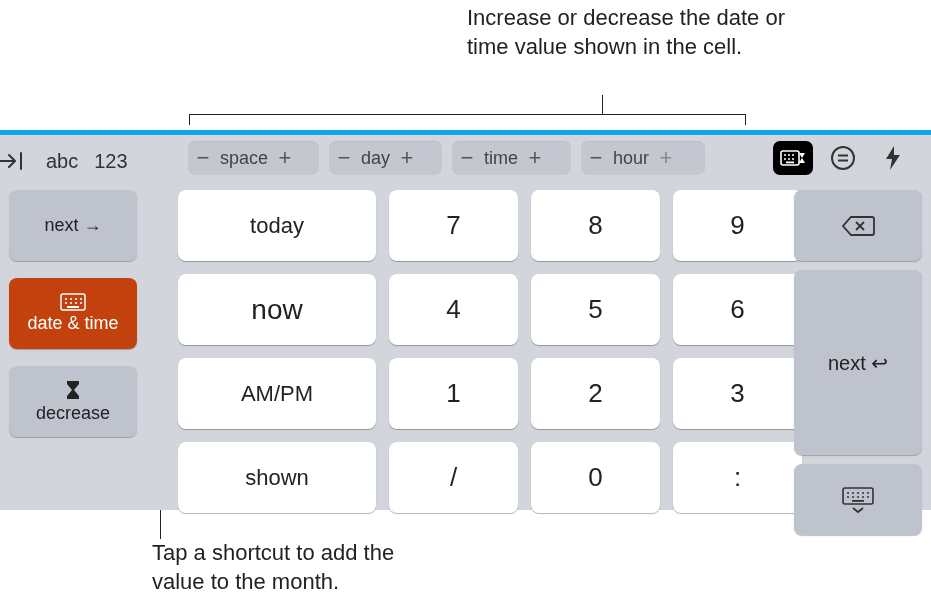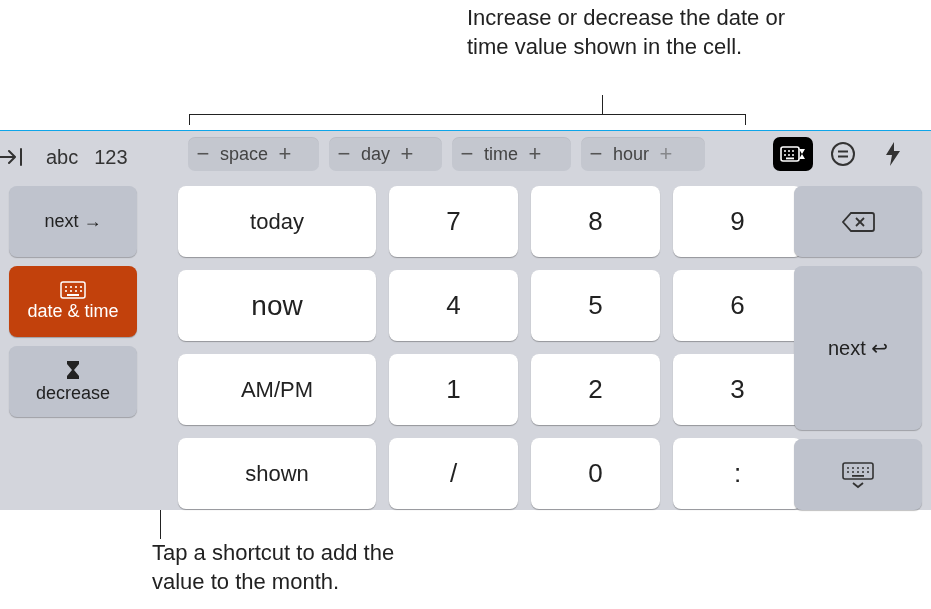--- a/index.html
+++ b/index.html
@@ -15,21 +15,21 @@
 
 
 .annot-bottom{position:absolute;left:152px;top:539px;font-size:22px;line-height:1.3;width:300px}
 .annot-bottom-bracket{position:absolute;left:152px;top:199px;width:20px;height:212px}
 .annot-bottom-bracket .vt{position:absolute;left:8px;top:0;bottom:0;width:1px;background:#222}
 .annot-bottom-bracket .tp{position:absolute;top:0;left:8px;width:12px;height:1px;background:#222}
 .annot-bottom-bracket .bt{position:absolute;bottom:0;left:8px;width:12px;height:1px;background:#222}
 .annot-bottom-stem{position:absolute;left:160px;top:411px;width:1px;height:128px;background:#222}
 
 
-.panel{position:absolute;left:0;right:0;top:130px;height:380px;background:#d3d5dc;border-top:1px solid #0ea5e9}
+.panel{position:absolute;left:0;right:0;top:130px;height:380px;background:#d3d5dc;border-top:5px solid #0ea5e9}
 
 
 .hdr{position:absolute;top:6px;left:0;right:0;height:40px;display:flex;align-items:center}
 .hdr .tab-arrow{width:38px;text-align:center;font-size:22px;color:#333}
 .hdr .modebtn{font-size:20px;color:#333;padding:0 8px;cursor:pointer}
 
 .steppers{position:absolute;top:6px;left:188px;display:flex;gap:10px}
 .stepper{display:flex;align-items:center;background:#c4c7cf;border-radius:7px;height:34px;box-shadow:inset 0 1px 0 rgba(0,0,0,.05)}
 .stepper .pm{width:30px;text-align:center;font-size:22px;color:#555;line-height:34px;cursor:pointer}
 .stepper .lbl{font-size:18px;color:#444;padding:0 2px}
@@ -38,36 +38,36 @@
 .stepper.s-year{width:119px}
 .stepper.s-hour{width:124px}
 
 .hdr-right{position:absolute;top:6px;right:0;display:flex;align-items:center;gap:10px;padding-right:18px}
 .iconbtn{width:40px;height:34px;display:flex;align-items:center;justify-content:center;border-radius:7px;cursor:pointer}
 .iconbtn.keypad{background:#000;color:#fff}
 .iconbtn.equals{color:#333}
 .iconbtn.bolt{color:#333}
 
 
-.leftcol{position:absolute;left:9px;top:55px;width:128px;display:flex;flex-direction:column;gap:9px}
+.leftcol{position:absolute;left:9px;top:55px;width:128px;display:flex;flex-direction:column;gap:17px}
 .lkey{height:71px;border-radius:8px;display:flex;flex-direction:column;align-items:center;justify-content:center;font-size:18px;box-shadow:0 1px 1px rgba(0,0,0,.25);cursor:pointer}
 .lkey.gray{background:#bfc3cd;color:#222}
 .lkey.green{background:#c2410c;color:#fff}
 .lkey .icn{font-size:22px;margin-bottom:2px}
 
 
 .grid{position:absolute;left:178px;top:55px;display:grid;grid-template-columns:198px 129px 129px 129px;grid-auto-rows:71px;gap:13px}
 .key{background:#fff;border-radius:8px;box-shadow:0 1px 1px rgba(0,0,0,.3);display:flex;align-items:center;justify-content:center;font-size:26px;color:#222;cursor:pointer}
 .key.wide{grid-column:1}
 
 
 .rightcol{position:absolute;right:9px;top:55px;width:128px;display:flex;flex-direction:column;gap:9px}
 .rkey{border-radius:8px;background:#bfc3cd;box-shadow:0 1px 1px rgba(0,0,0,.25);display:flex;align-items:center;justify-content:center;color:#222;cursor:pointer}
 .rkey.del{height:71px;font-size:26px}
-.rkey.next{height:164px;font-size:20px}
+.rkey.next{height:185px;font-size:20px}
 .rkey.kbd{height:71px;font-size:24px}
 
 svg{display:block}
 </style>
 </head>
 <body>
 
 <div class="annot-top">Increase or decrease the date or time value shown in the cell.</div>
 <div class="annot-top-bracket">
   <div class="hz"></div>

